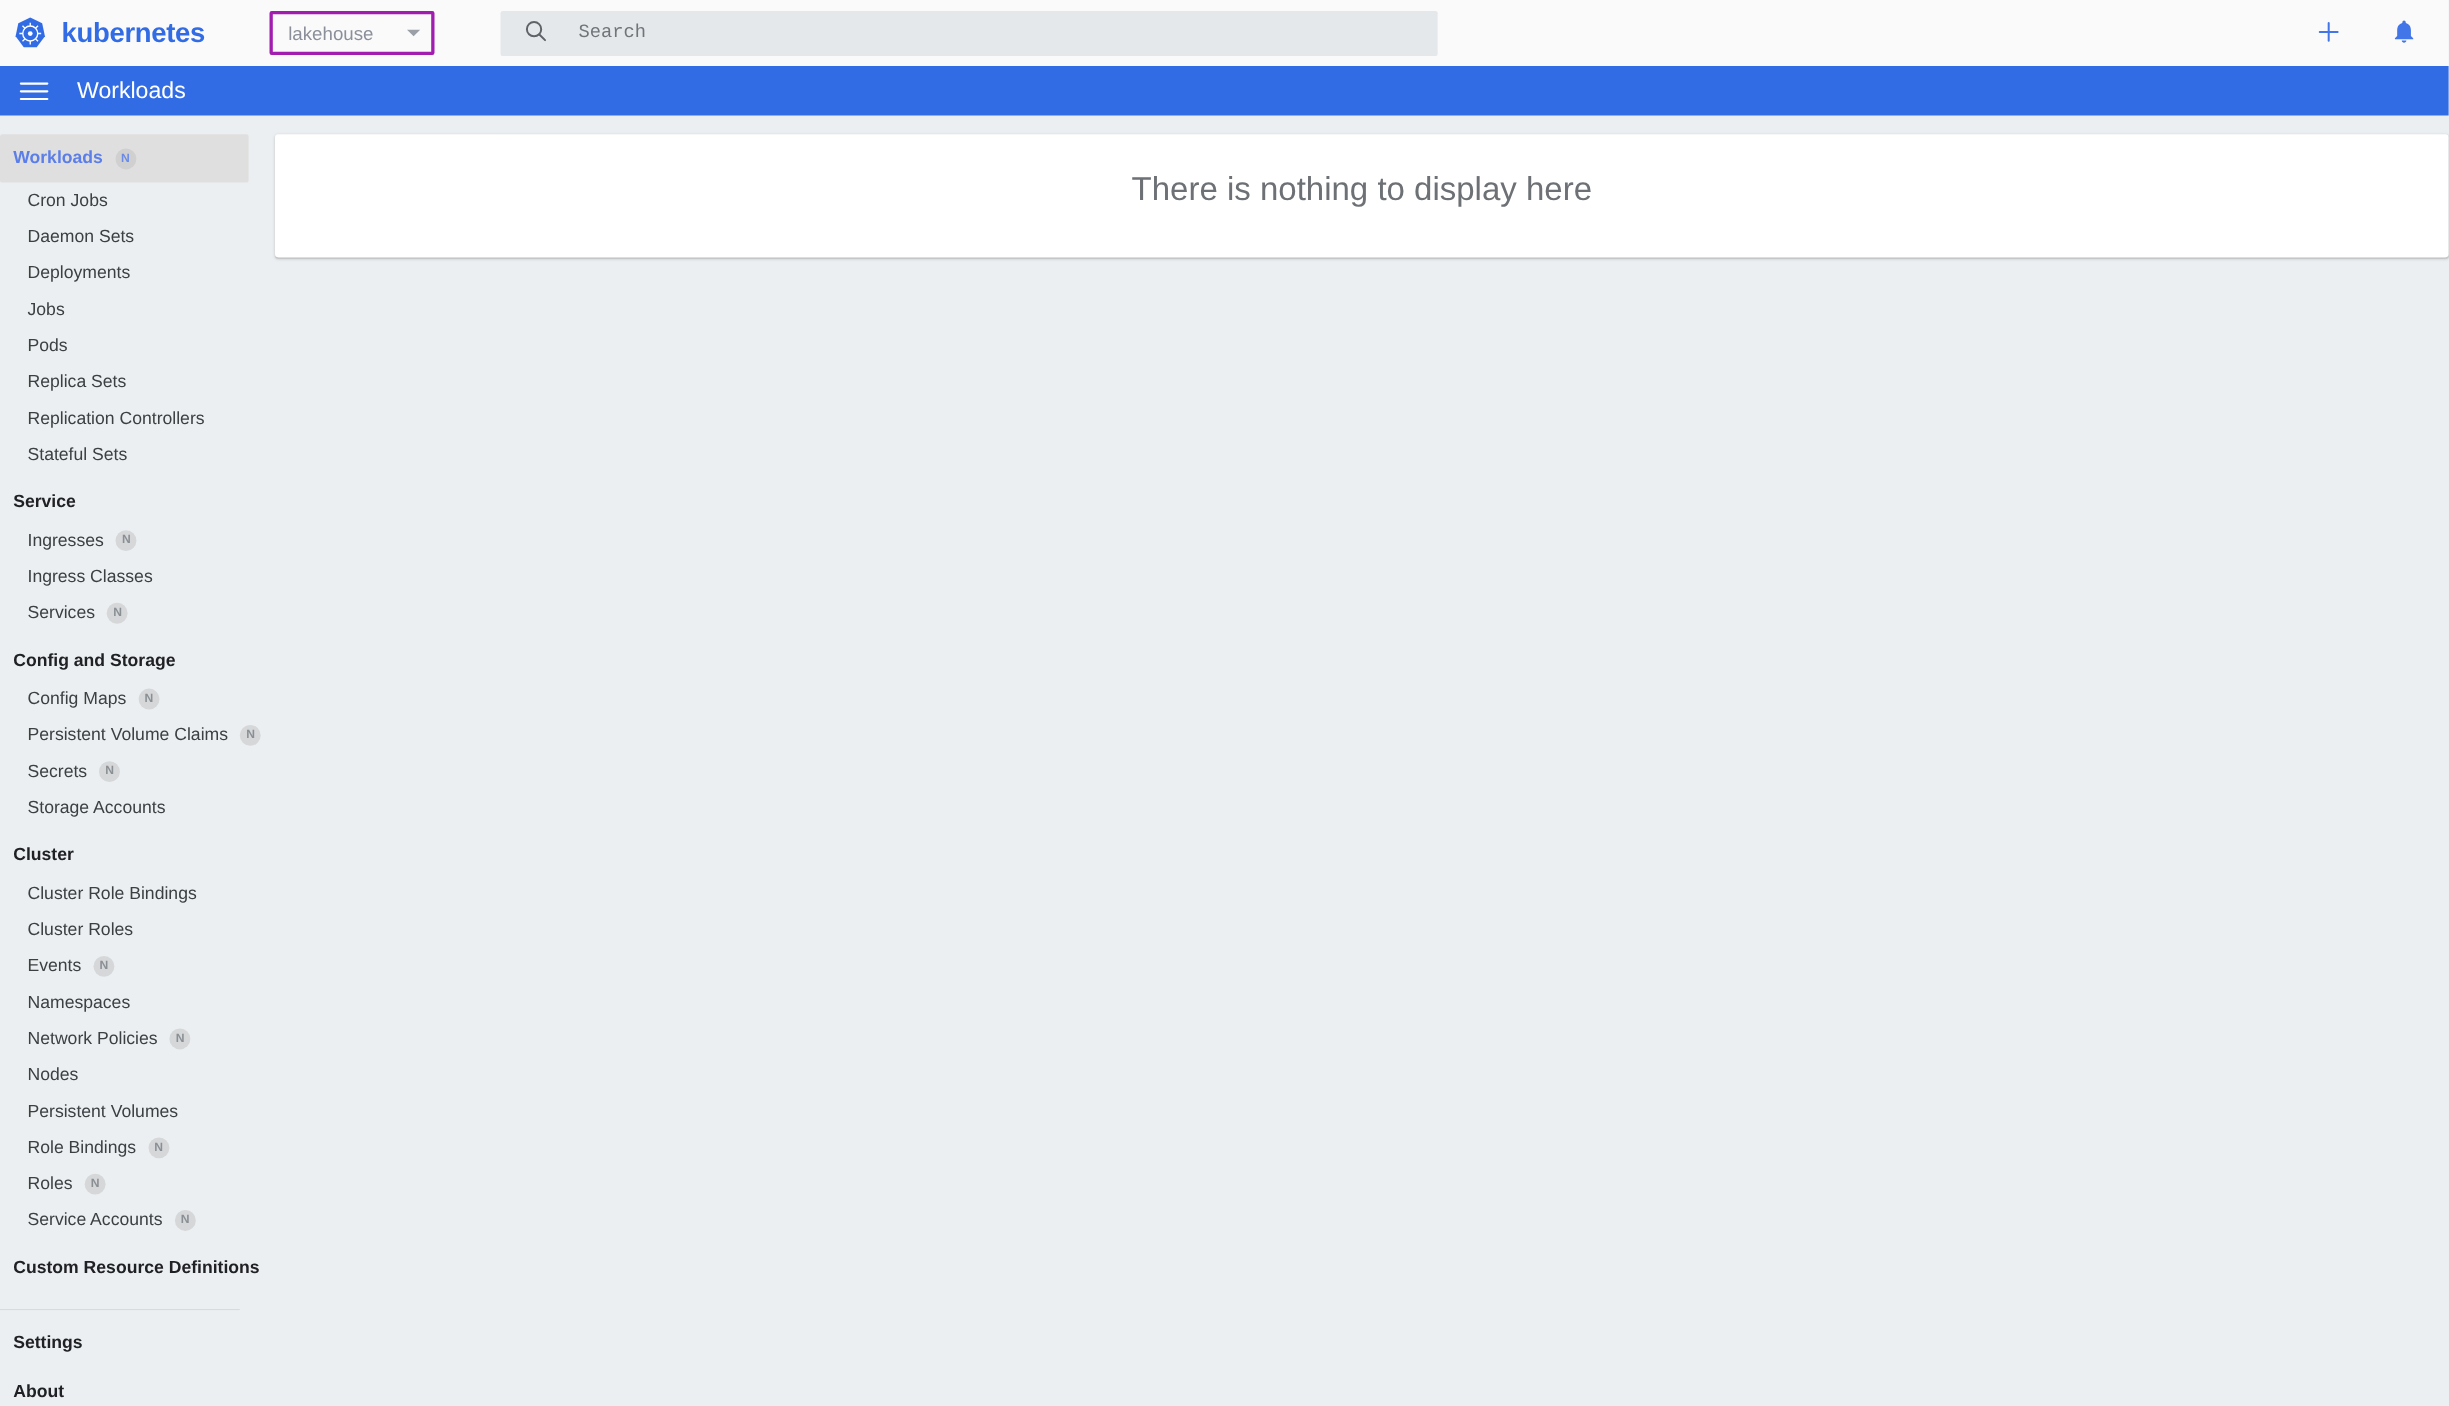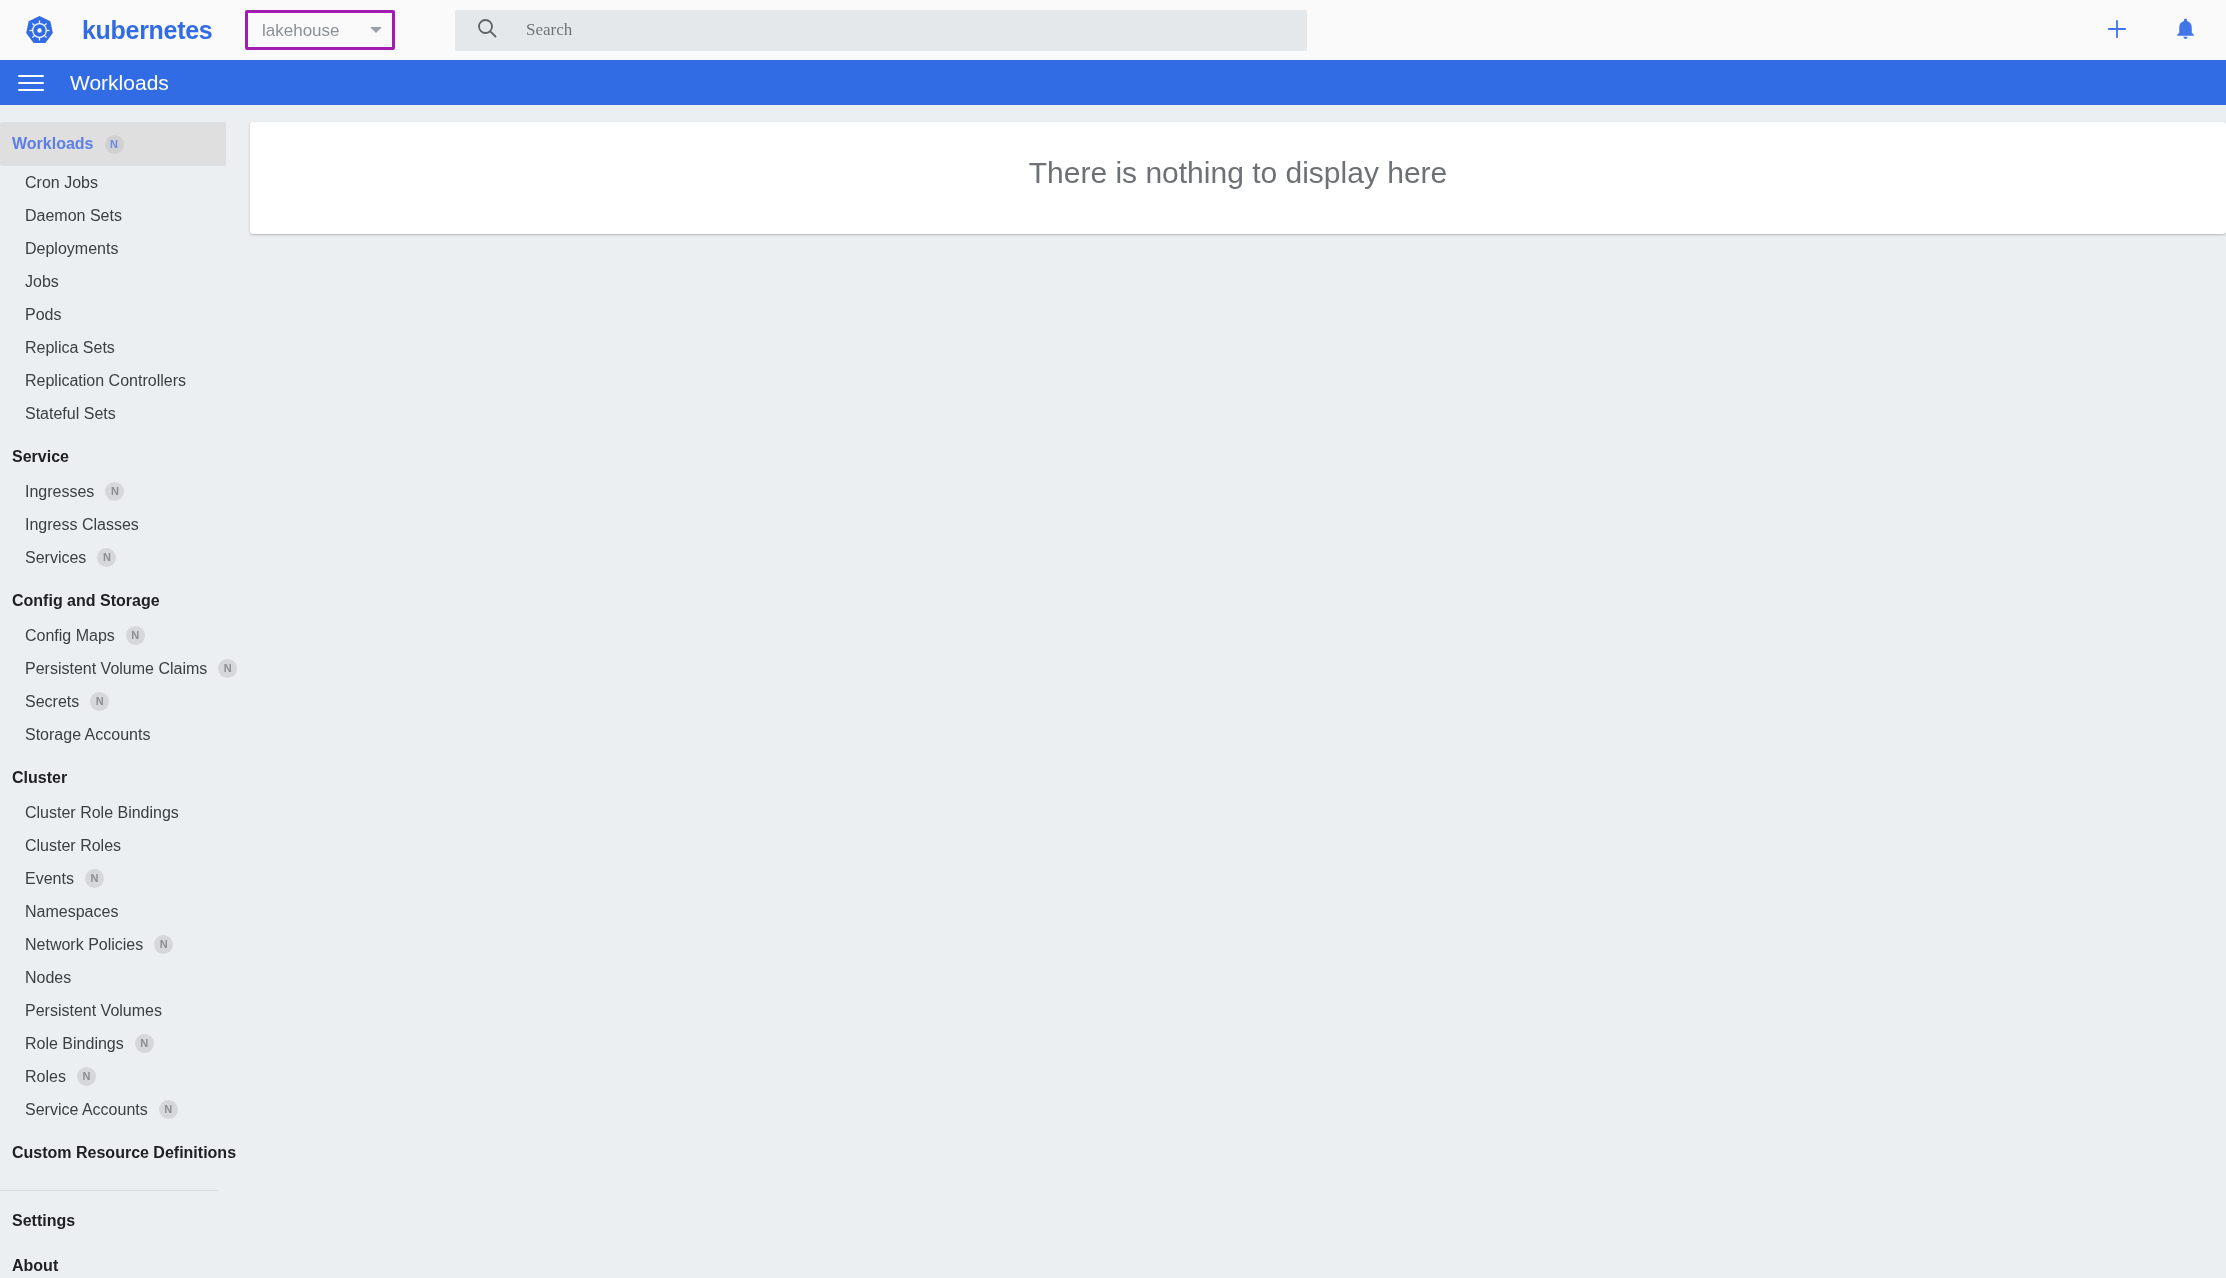--- a/index.html
+++ b/index.html
@@ -18,22 +18,22 @@
     width: 2226px;
     height: 60px;
     background: #fafafa;
     display: flex;
     align-items: center;
     z-index: 5;
   }
   .brand {
     display: flex;
     align-items: center;
-    gap: 27px;
-    padding-left: 24px;
+    gap: 13px;
+    padding-left: 12px;
     width: 245px;
     flex: 0 0 245px;
   }
   .k8s-logo { width: 31px; height: 31px; display: block; }
   .brand-name {
     font-size: 25px;
     font-weight: 700;
     color: #326ce5;
     letter-spacing: -0.3px;
     line-height: 1;
@@ -73,21 +73,21 @@
     align-items: center;
     padding-left: 20px;
     flex: 0 0 852px;
   }
   .search-icon { width: 24px; height: 24px; flex: 0 0 24px; }
   .search-input {
     flex: 1;
     border: none;
     outline: none;
     background: transparent;
-    font-family: Liberation Serif, serif;
+    font-family: Liberation Mono, monospace;
     font-size: 17px;
     color: #3c4043;
     margin-left: 27px;
   }
   .search-input::placeholder { color: #70757a; }
 
   .header-right {
     margin-left: auto;
     display: flex;
     align-items: center;

